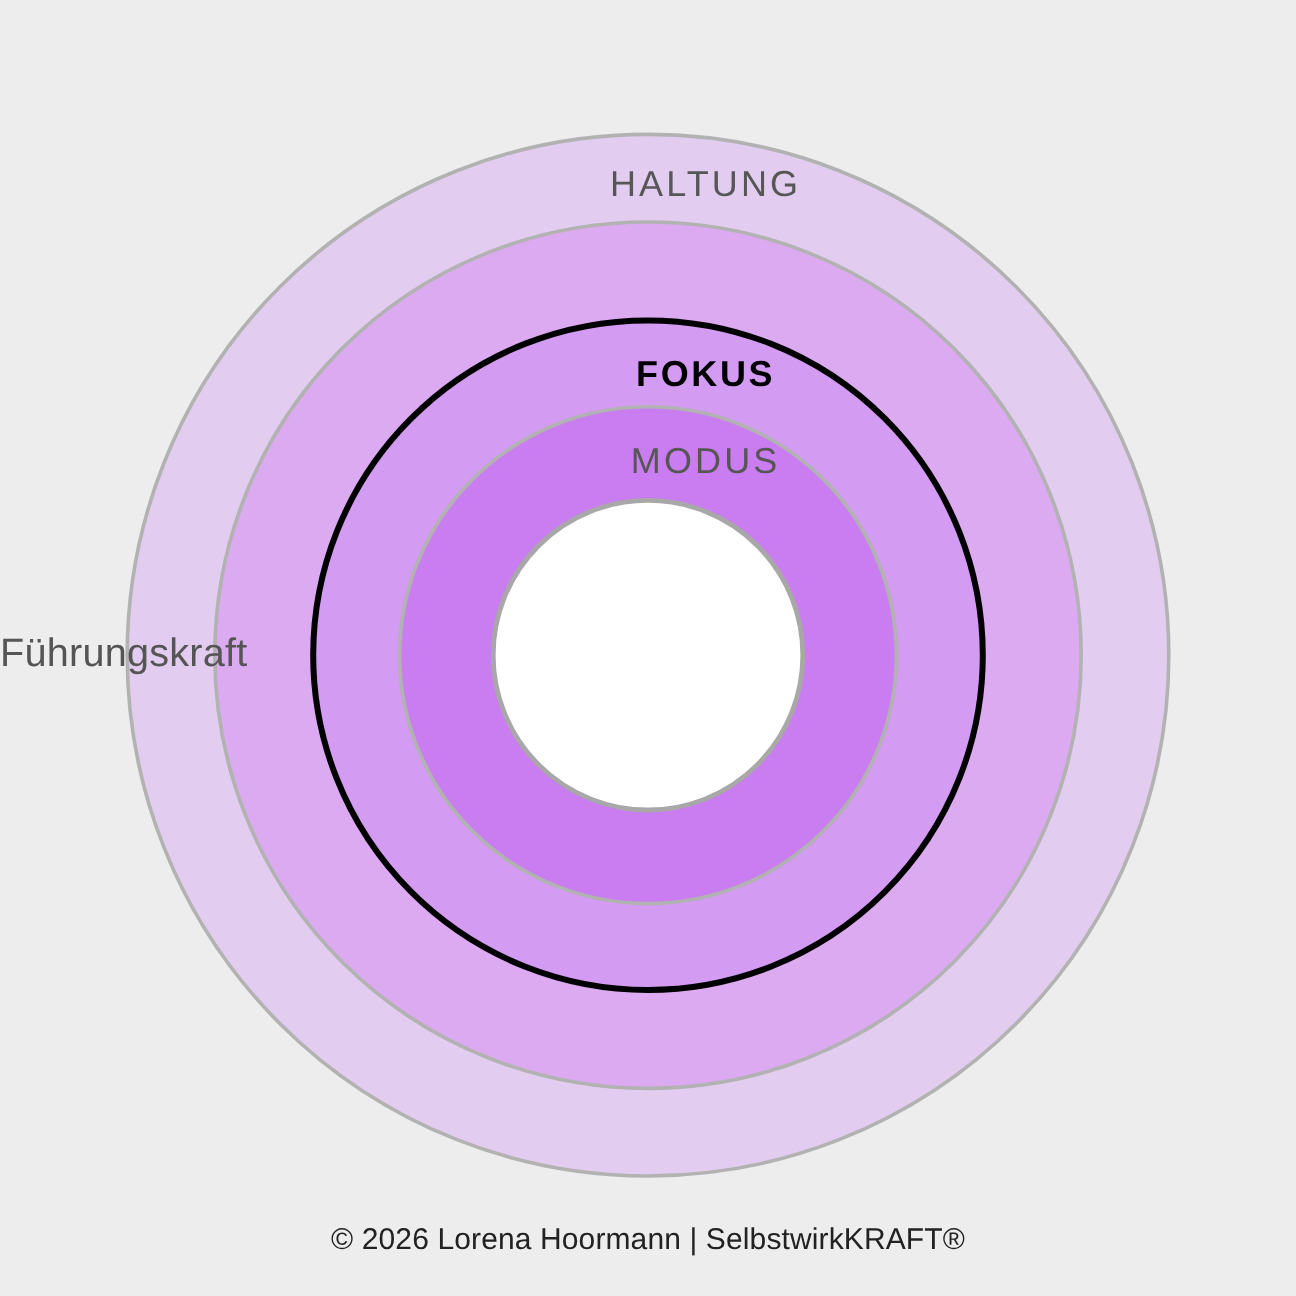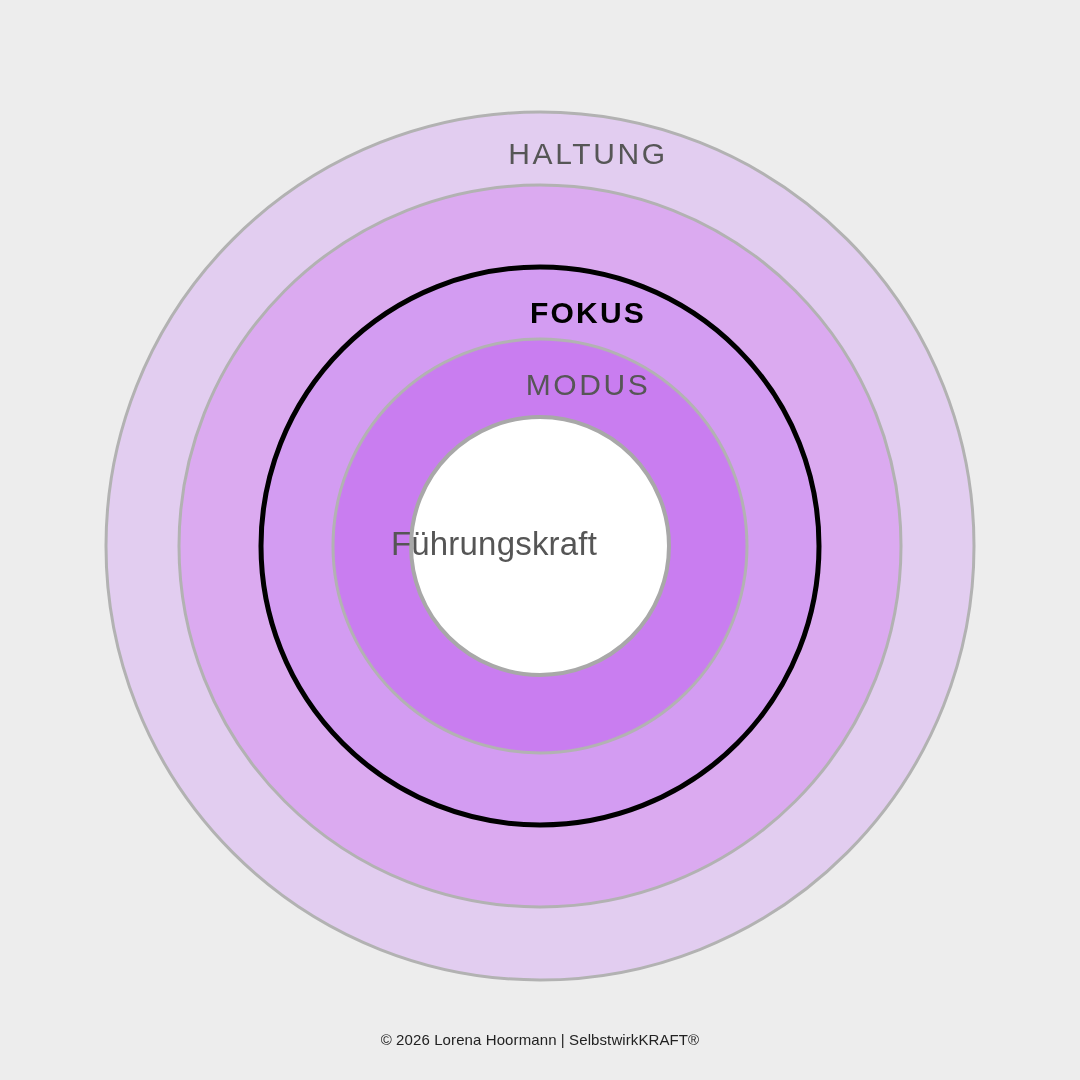--- a/index.html
+++ b/index.html
@@ -60,34 +60,33 @@
   }
   .ring-label.focus-label {
     color: #000000;
     font-weight: bold;
     letter-spacing: 2.2px;
   }
   .center-label {
     position: absolute;
     width: 988px;
     left: 0;
-    text-align: center;
     white-space: nowrap;
     color: #555555;
     font-size: 33px;
     font-weight: 400;
     letter-spacing: 0.2px;
   }
   .footer-note {
     position: absolute;
     left: 0;
     width: 1080px;
     text-align: center;
     bottom: 32px;
-    font-size: 15px;
+    font-size: 25px;
     color: #222222;
     letter-spacing: 0.1px;
     white-space: nowrap;
   }
 </style>
 </head>
 <body style="background: rgb(237, 237, 237);">
 
 <div id="stage">
 

